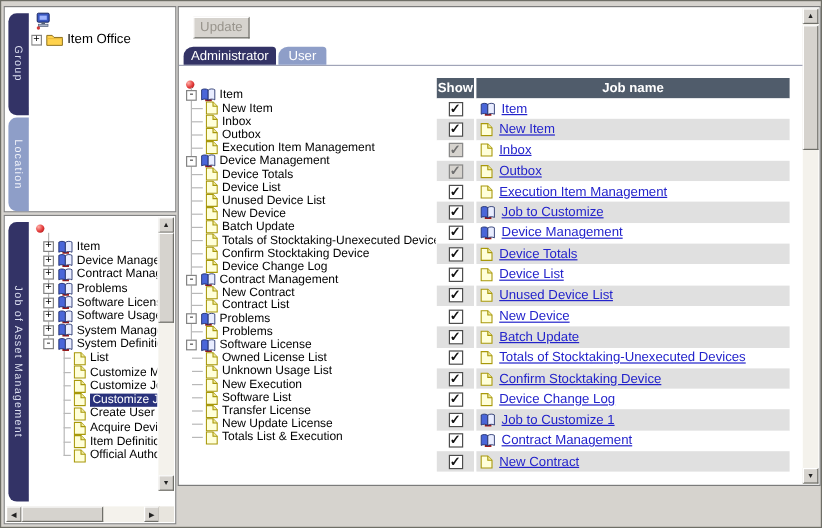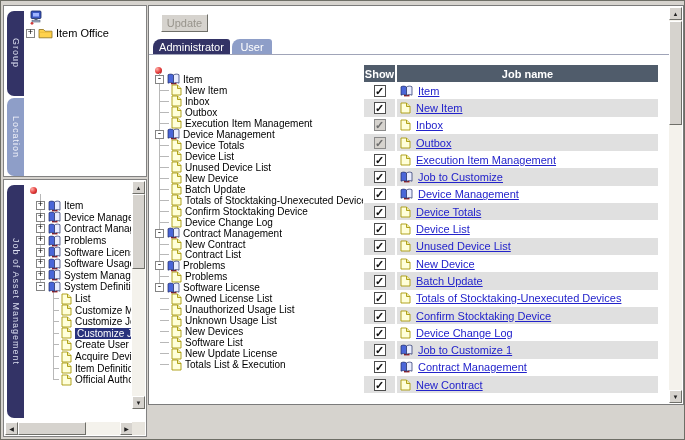--- a/index.html
+++ b/index.html
@@ -565,51 +565,51 @@
             <span class="tlabel">Owned License List</span>
           </div>
           <div class="trow lvl1">
             <span class="stub"></span>
             <span class="ticon">
               <svg width="11" height="12" viewBox="0 0 11 12">
                 <path d="M1 1 h5.5 L10 4.5 V11 H1 Z" fill="#ffffda" stroke="#a8980a" stroke-width="0.9"></path>
                 <path d="M6.5 1 V4.5 H10" fill="#f0eca0" stroke="#a8980a" stroke-width="0.9"></path>
               </svg>
             </span>
-            <span class="tlabel">Unauthorized Usage List</span>
-          </div>
-          <div class="trow lvl1">
-            <span class="stub"></span>
-            <span class="ticon">
-              <svg width="11" height="12" viewBox="0 0 11 12">
-                <path d="M1 1 h5.5 L10 4.5 V11 H1 Z" fill="#ffffda" stroke="#a8980a" stroke-width="0.9"></path>
-                <path d="M6.5 1 V4.5 H10" fill="#f0eca0" stroke="#a8980a" stroke-width="0.9"></path>
-              </svg>
-            </span>
             <span class="tlabel">Unknown Usage List</span>
           </div>
           <div class="trow lvl1">
             <span class="stub"></span>
             <span class="ticon">
               <svg width="11" height="12" viewBox="0 0 11 12">
                 <path d="M1 1 h5.5 L10 4.5 V11 H1 Z" fill="#ffffda" stroke="#a8980a" stroke-width="0.9"></path>
                 <path d="M6.5 1 V4.5 H10" fill="#f0eca0" stroke="#a8980a" stroke-width="0.9"></path>
               </svg>
             </span>
-            <span class="tlabel">New Devices</span>
+            <span class="tlabel">New Execution</span>
           </div>
           <div class="trow lvl1">
             <span class="stub"></span>
             <span class="ticon">
               <svg width="11" height="12" viewBox="0 0 11 12">
                 <path d="M1 1 h5.5 L10 4.5 V11 H1 Z" fill="#ffffda" stroke="#a8980a" stroke-width="0.9"></path>
                 <path d="M6.5 1 V4.5 H10" fill="#f0eca0" stroke="#a8980a" stroke-width="0.9"></path>
               </svg>
             </span>
             <span class="tlabel">Software List</span>
+          </div>
+          <div class="trow lvl1">
+            <span class="stub"></span>
+            <span class="ticon">
+              <svg width="11" height="12" viewBox="0 0 11 12">
+                <path d="M1 1 h5.5 L10 4.5 V11 H1 Z" fill="#ffffda" stroke="#a8980a" stroke-width="0.9"></path>
+                <path d="M6.5 1 V4.5 H10" fill="#f0eca0" stroke="#a8980a" stroke-width="0.9"></path>
+              </svg>
+            </span>
+            <span class="tlabel">Transfer License</span>
           </div>
           <div class="trow lvl1">
             <span class="stub"></span>
             <span class="ticon">
               <svg width="11" height="12" viewBox="0 0 11 12">
                 <path d="M1 1 h5.5 L10 4.5 V11 H1 Z" fill="#ffffda" stroke="#a8980a" stroke-width="0.9"></path>
                 <path d="M6.5 1 V4.5 H10" fill="#f0eca0" stroke="#a8980a" stroke-width="0.9"></path>
               </svg>
             </span>
             <span class="tlabel">New Update License</span>

